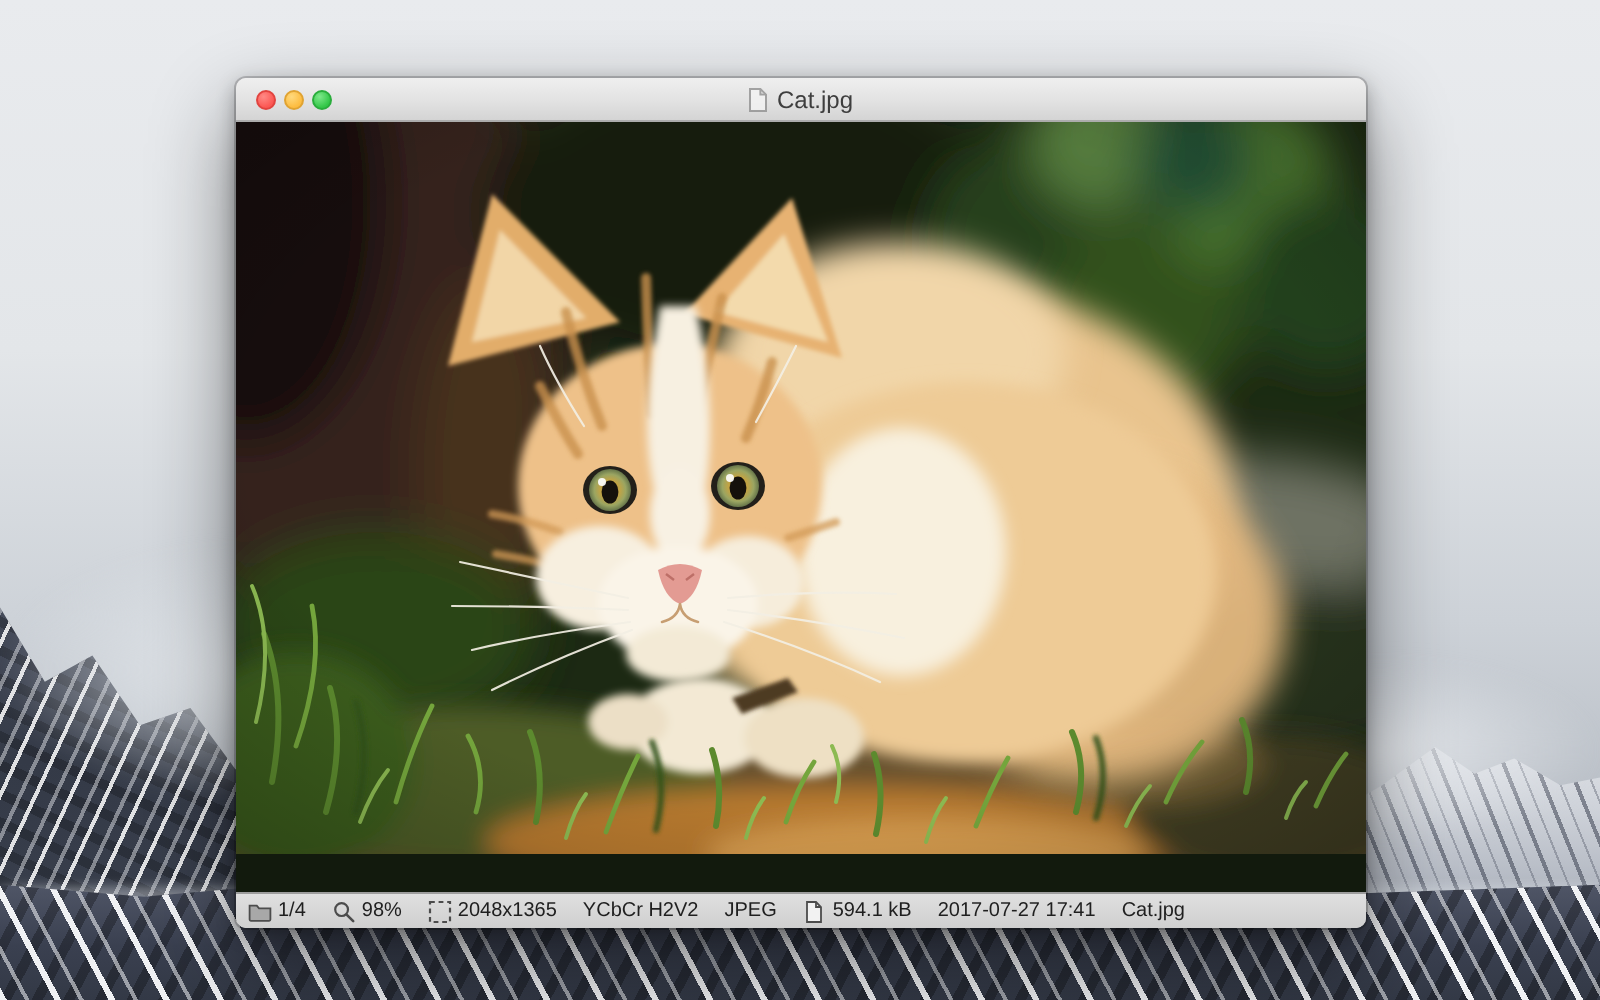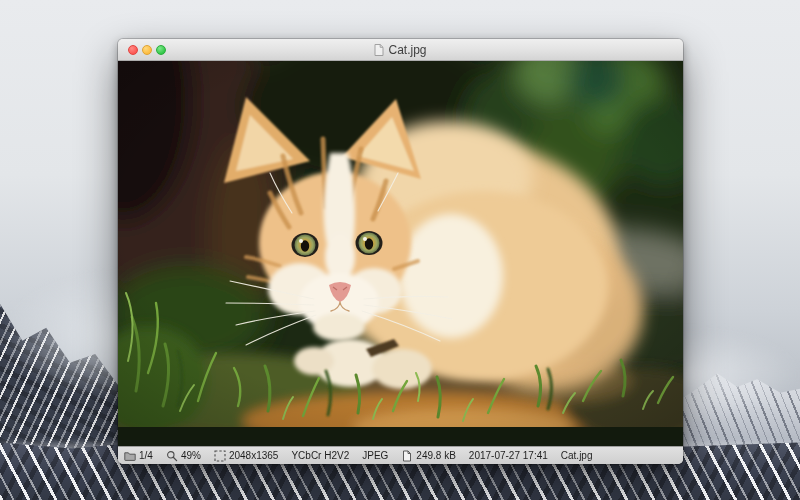--- a/index.html
+++ b/index.html
@@ -267,40 +267,40 @@
       <svg class="sb-ico" viewBox="0 0 12 12">
         <path d="M.8 2.8h3.6l1.1 1.4h5.7v5.6a.6.6 0 0 1-.6.6H1.4a.6.6 0 0 1-.6-.6z" fill="#a8a8a8" stroke="#4c4c4c" stroke-width=".9"></path>
       </svg>
       <span>1/4</span>
     </div>
     <div class="sb-item">
       <svg class="sb-ico" viewBox="0 0 12 12">
         <circle cx="4.8" cy="4.8" r="3.2" fill="none" stroke="#4c4c4c" stroke-width="1.1"></circle>
         <path d="M7.3 7.3 L10.6 10.6" stroke="#4c4c4c" stroke-width="1.3" stroke-linecap="round"></path>
       </svg>
-      <span>49%</span>
+      <span>98%</span>
     </div>
     <div class="sb-item">
       <svg class="sb-ico" viewBox="0 0 12 12">
         <rect x="1" y="1" width="10" height="10" fill="none" stroke="#4c4c4c" stroke-width="1.1" stroke-dasharray="2.4 1.9"></rect>
       </svg>
       <span>2048x1365</span>
     </div>
     <div class="sb-item">
       <span>YCbCr H2V2</span>
     </div>
     <div class="sb-item">
       <span>JPEG</span>
     </div>
     <div class="sb-item">
       <svg class="sb-ico" viewBox="0 0 12 12">
         <path d="M2.5 1h4.5l2.5 2.5V11h-7z" fill="#f2f2f2" stroke="#4c4c4c" stroke-width=".9"></path>
         <path d="M7 1v2.5h2.5" fill="none" stroke="#4c4c4c" stroke-width=".9"></path>
       </svg>
-      <span>249.8 kB</span>
+      <span>594.1 kB</span>
     </div>
     <div class="sb-item">
       <span>2017-07-27 17:41</span>
     </div>
     <div class="sb-item">
       <span>Cat.jpg</span>
     </div>
   </div>
 </div>
 

